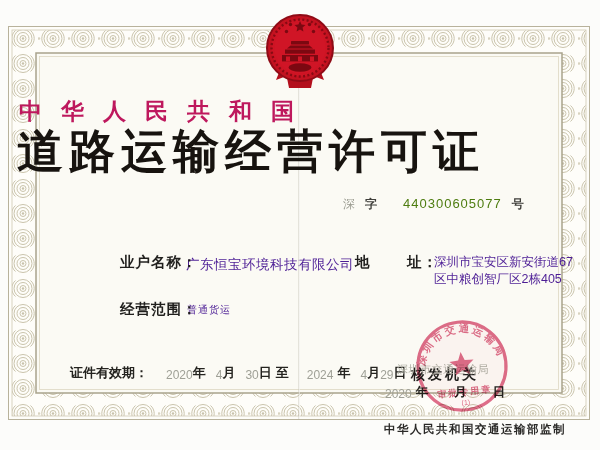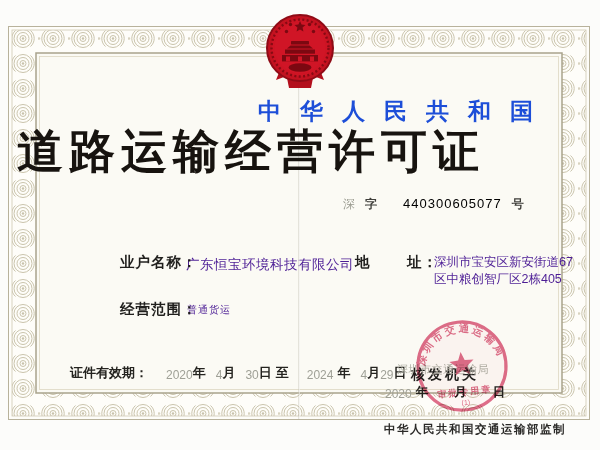--- a/index.html
+++ b/index.html
@@ -14,37 +14,37 @@
   #frame-svg{left:8px;top:26px;}
   
   .fold{
     left:298px;top:27px;width:2px;height:392px;z-index:3;
     background:linear-gradient(to right, rgba(150,145,125,.30), rgba(255,255,255,.65));
   }
   
   .emblem{left:265px;top:10px;z-index:4;}
   
   .country-title{
-    left:0;top:96px;width:552px;text-align:right;z-index:4;
-    font-size:23px;font-weight:bold;color:#1d4ed8;
+    left:0;top:96px;width:552px;text-align:left;z-index:4;
+    font-size:23px;font-weight:bold;color:#be185d;
     letter-spacing:19px;padding-left:19px;box-sizing:border-box;
   }
   .main-title{
     left:0;top:121px;width:496px;text-align:center;z-index:4;
     font-family:"Liberation Serif","DejaVu Serif",serif;
     font-size:46px;font-weight:bold;color:#17130f;
     letter-spacing:6px;padding-left:6px;box-sizing:border-box;
   }
   
   .permit-line{
     left:325px;top:196px;z-index:4;display:flex;align-items:baseline;
     font-size:12px;font-weight:bold;color:#3f3e3a;letter-spacing:2px;white-space:nowrap;
   }
   .permit-line .gray{font-weight:normal;color:#9a9b90;}
-  .permit-line .num{font-weight:normal;color:#000000;font-size:13px;letter-spacing:1px;}
+  .permit-line .num{font-weight:normal;color:#4d7c0f;font-size:13px;letter-spacing:1px;}
   .ml8{margin-left:8px;} .ml10{margin-left:10px;} .ml18{margin-left:18px;} .ml24{margin-left:24px;}
   
   .lbl{font-weight:bold;color:#201f1d;letter-spacing:1px;white-space:nowrap;z-index:4;margin-top:20px;}
   .val{color:#4c1d95;white-space:nowrap;z-index:2;margin-top:20px;}
   .owner-label{left:120px;top:233px;font-size:14.5px;}
   .owner-value{left:186px;top:236px;font-size:13.5px;letter-spacing:.5px;}
   .addr-left{left:355px;top:233px;font-size:14.5px;}
   .addr-right{left:407px;top:233px;font-size:14.5px;}
   .addr-value{left:434px;top:234px;font-size:12.5px;line-height:17px;white-space:nowrap;}
   .scope-label{left:120px;top:280px;font-size:14.5px;}

